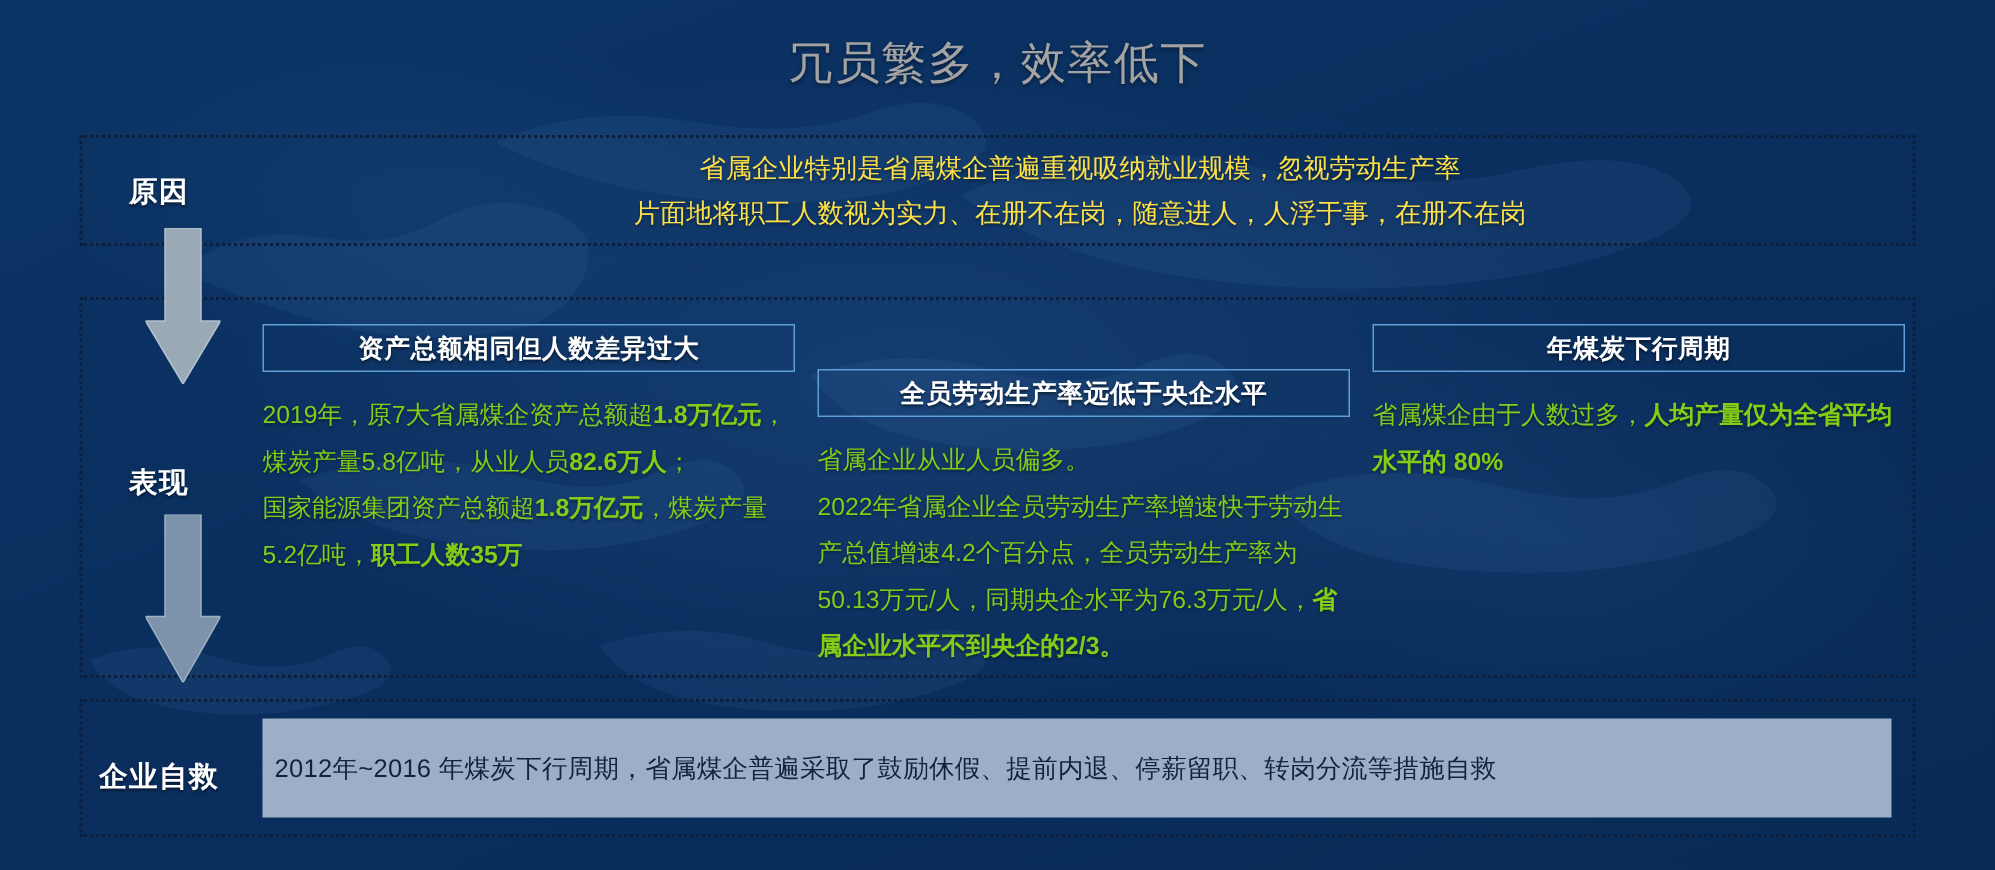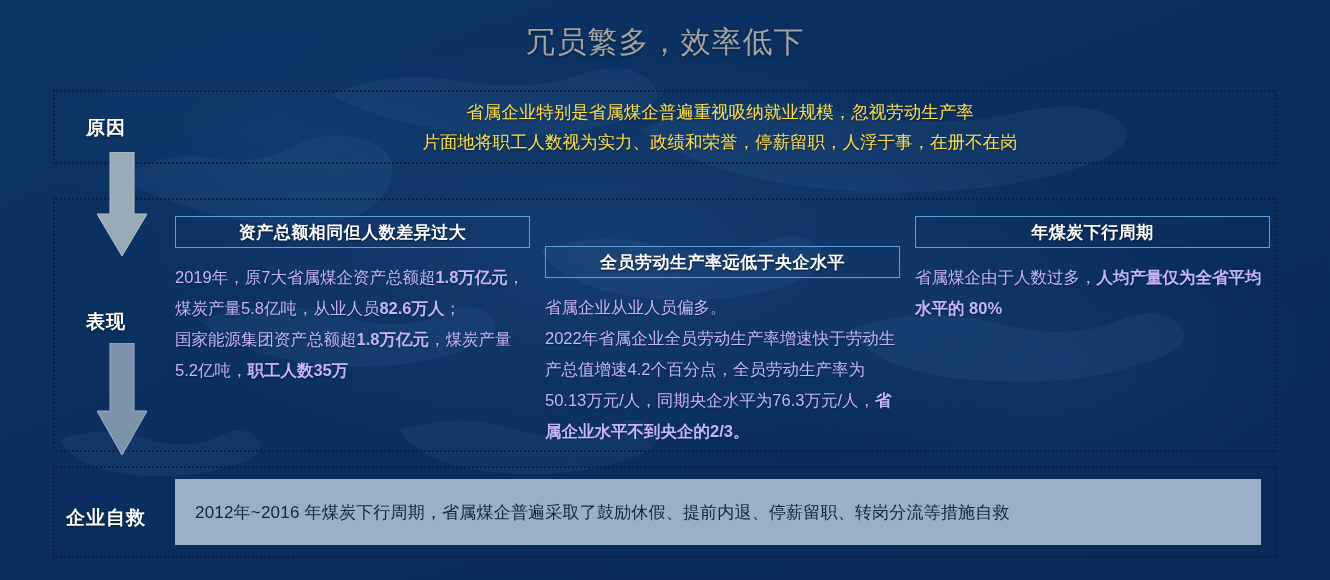--- a/index.html
+++ b/index.html
@@ -98,37 +98,37 @@
     justify-content: center;
     color: #ffffff;
     font-size: 17px;
     font-weight: 700;
     letter-spacing: 0.5px;
     text-shadow: 0 1px 2px rgba(0,0,0,0.55);
   }
 
   .col-body {
     margin-top: 14px;
-    color: #c4b5fd;
+    color: #84cc16;
     font-size: 16.5px;
     line-height: 31px;
     text-shadow: 0 1px 2px rgba(0,0,0,0.4);
   }
   .col-body p { margin: 0; }
   .col-body b { font-weight: 700; }
 
   
   #rescue-bar {
     position: absolute;
     left: 175px; top: 479px;
     width: 1086px; height: 66px;
     background: #9bb0c6;
     display: flex;
     align-items: center;
-    padding-left: 20px;
+    padding-left: 8px;
   }
   #rescue-text {
     color: #12233b;
     font-size: 17px;
     letter-spacing: 0.2px;
     white-space: nowrap;
   }
 </style>
 </head>
 <body>
@@ -158,21 +158,21 @@
 
 <svg class="arrow" id="arrow-1" viewBox="0 0 50 104" preserveAspectRatio="none" aria-hidden="true">
   <polygon points="13,0 37,0 37,62 50,62 25,104 0,62 13,62" fill="#9aa9b6" stroke="#b4c1cc" stroke-width="1"></polygon>
 </svg>
 <svg class="arrow" id="arrow-2" viewBox="0 0 50 112" preserveAspectRatio="none" aria-hidden="true">
   <polygon points="13,0 37,0 37,68 50,68 25,112 0,68 13,68" fill="#7d93ab" stroke="#9fb2c4" stroke-width="1"></polygon>
 </svg>
 
 <div id="reason-text">
   <div>省属企业特别是省属煤企普遍重视吸纳就业规模，忽视劳动生产率</div>
-  <div>片面地将职工人数视为实力、政绩和荣誉，停薪留职，人浮于事，在册不在岗</div>
+  <div>片面地将职工人数视为实力、在册不在岗，随意进人，人浮于事，在册不在岗</div>
 </div>
 
 <div class="col" id="col-1">
   <div class="col-head">资产总额相同但人数差异过大</div>
   <div class="col-body">
       <p><span>2019年，原7大省属煤企资产总额超</span><b>1.8万亿元</b><span>，煤炭产量5.8亿吨，从业人员</span><b>82.6万人</b><span>；</span></p>
       <p><span>国家能源集团资产总额超</span><b>1.8万亿元</b><span>，煤炭产量5.2亿吨，</span><b>职工人数35万</b></p>
     </div>
 </div>
 <div class="col" id="col-2">

